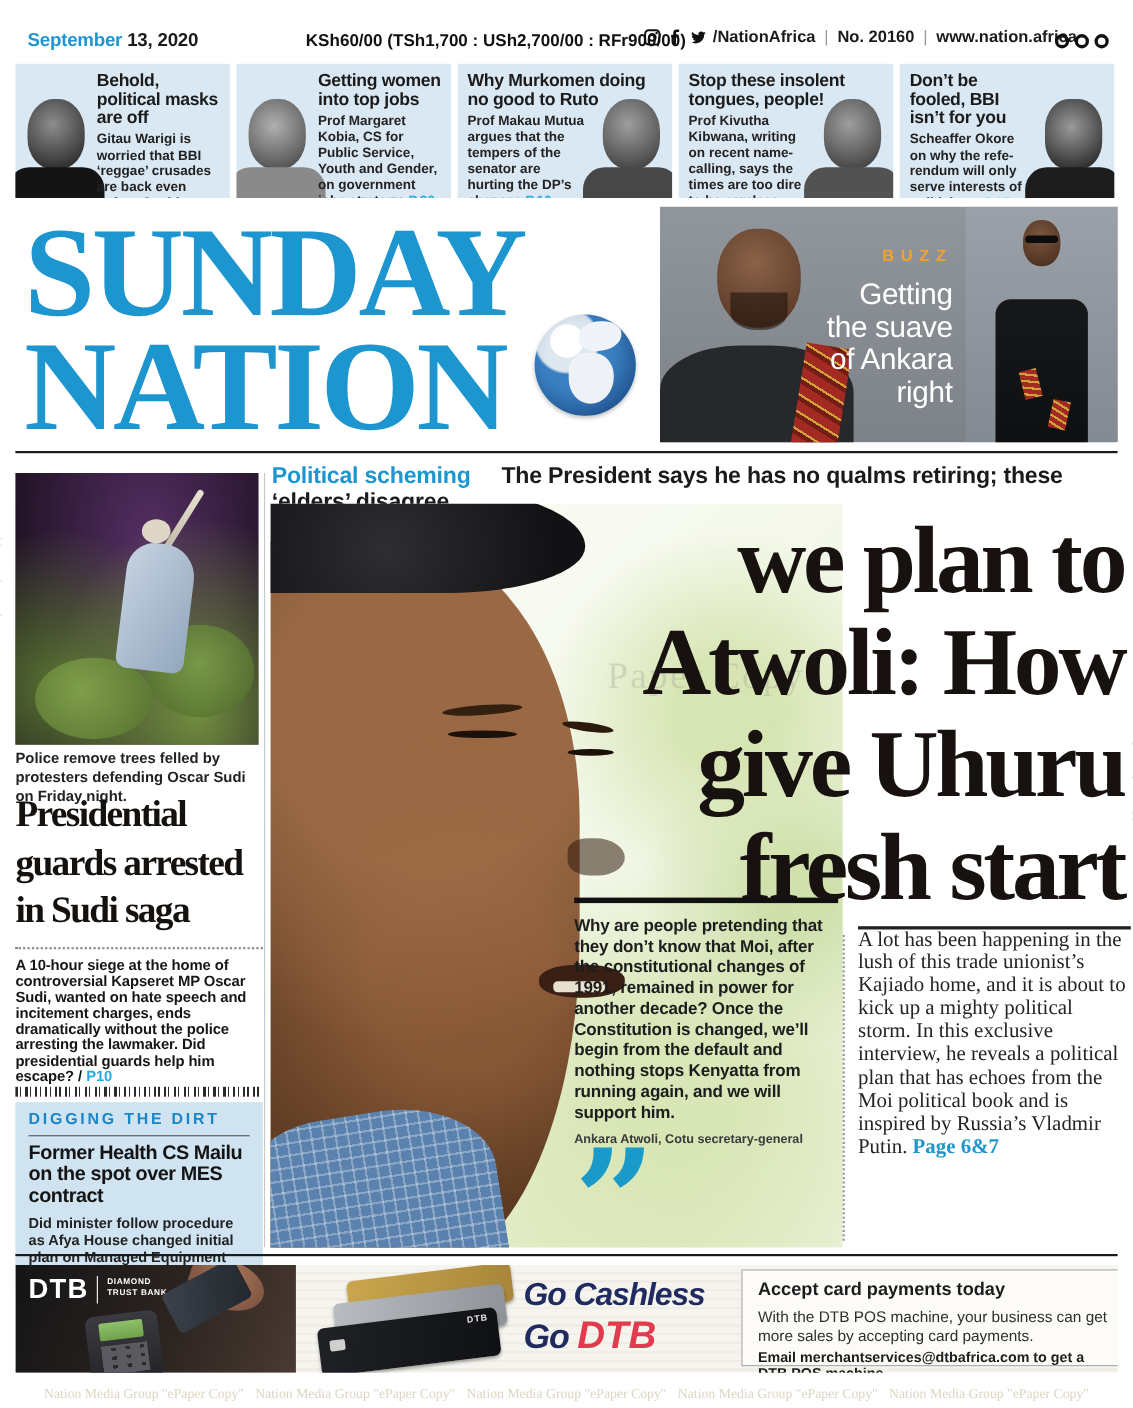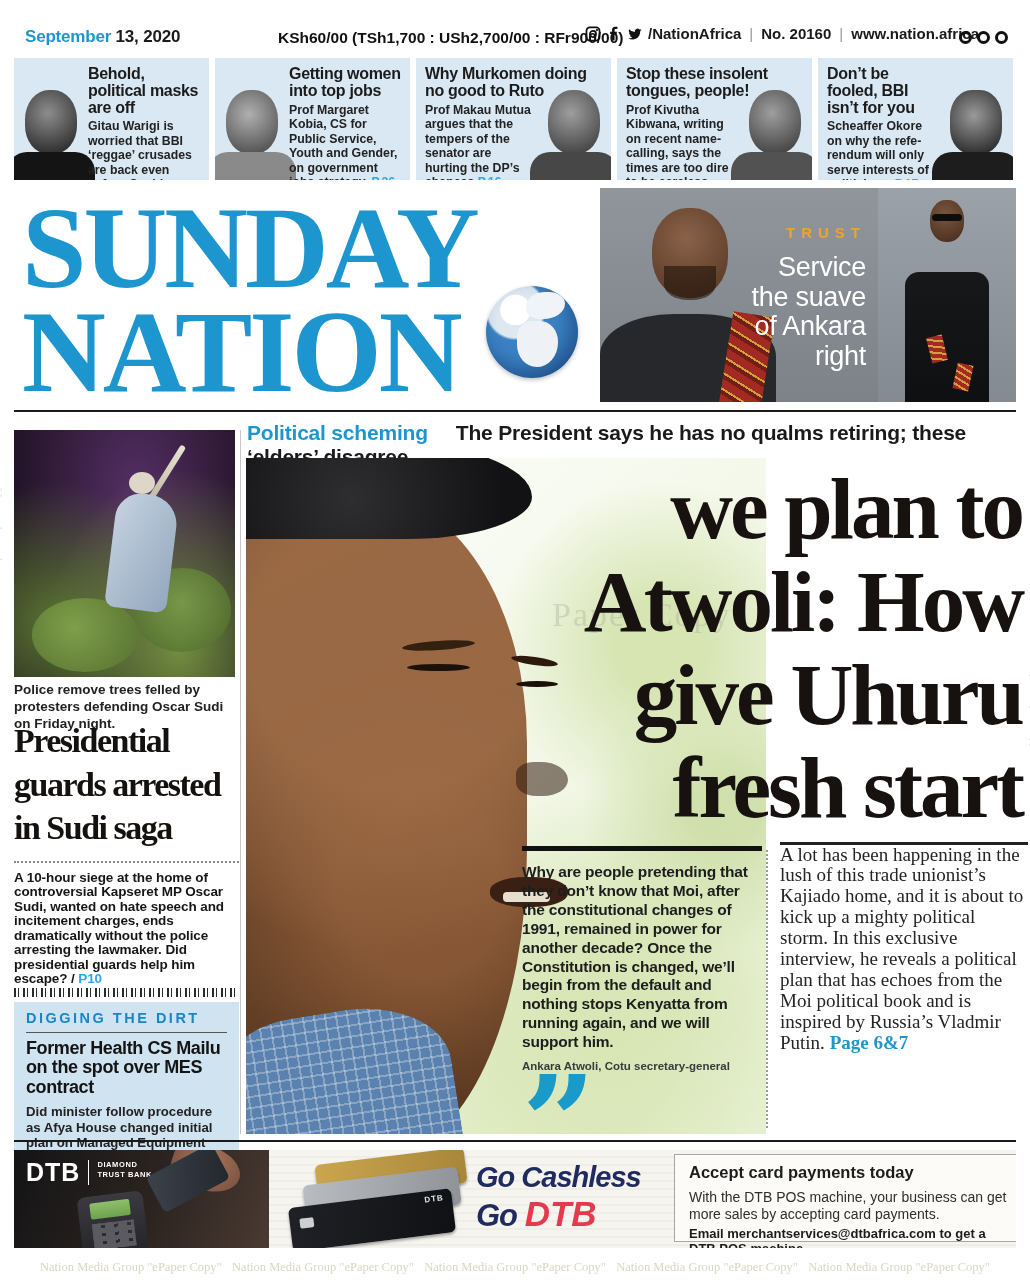--- a/index.html
+++ b/index.html
@@ -140,21 +140,21 @@
     background:
       repeating-linear-gradient(0deg, rgba(255,255,255,.28) 0 2px, transparent 2px 11px),
       repeating-linear-gradient(90deg, rgba(255,255,255,.28) 0 2px, transparent 2px 11px),
       #5b82ae;}
   .main-headline{position:absolute;left:460px;top:462px;width:562px;text-align:right;
     font-family:"Liberation Serif",serif;font-weight:700;font-size:87px;line-height:1.07;
     letter-spacing:-3px;color:#17120f;}
   .wm-paper{position:absolute;left:552px;top:596px;font-family:"Liberation Serif",serif;
     font-size:34px;letter-spacing:2px;color:rgba(168,172,156,.38);}
 
-  .quotecol{position:absolute;left:522px;top:846px;width:240px;}
+  .quotecol{position:absolute;left:522px;top:816px;width:240px;}
   .q-bar{height:5px;background:#111;}
   .q-text{margin-top:12px;font-size:15.5px;line-height:1.22;font-weight:800;letter-spacing:-.2px;color:#1d1d1d;}
   .q-attr{margin-top:8px;font-size:11.5px;font-weight:800;color:#3a3a3a;}
   .q-mark{margin-top:-14px;font-family:"DejaVu Serif",serif;font-weight:700;font-size:128px;line-height:1;
     color:#1a9ac8;letter-spacing:-6px;}
   .vdots{position:absolute;left:766px;top:850px;height:278px;border-left:2px dotted #9a9a9a;}
   .blurbcol{position:absolute;left:780px;top:842px;width:248px;}
   .bl-bar{height:2.5px;background:#222;}
   .bl-text{margin-top:0;font-family:"Liberation Serif",serif;font-size:19px;line-height:1.1;color:#242424;}
   .bl-page{font-weight:700;color:#2196c9;}
@@ -314,23 +314,23 @@
   <div class="b-sash"></div>
   <div class="b-p2">
     <div class="b-m2-head"></div>
       <div class="b-m2-glasses"></div>
     <div class="b-m2-suit">
         <div class="b-m2-r1"></div>
         <div class="b-m2-r2"></div>
       </div>
   </div>
   <div class="buzz-txt">
-    <div class="buzz-label">TRUST</div>
+    <div class="buzz-label">BUZZ</div>
     <div class="buzz-title">
-      <div>Service</div>
+      <div>Getting</div>
       <div>the suave</div>
       <div>of Ankara</div>
       <div>right</div>
     </div>
   </div>
 </div>
 
 <div class="rule-mast"></div>
 
 <div class="strap">

